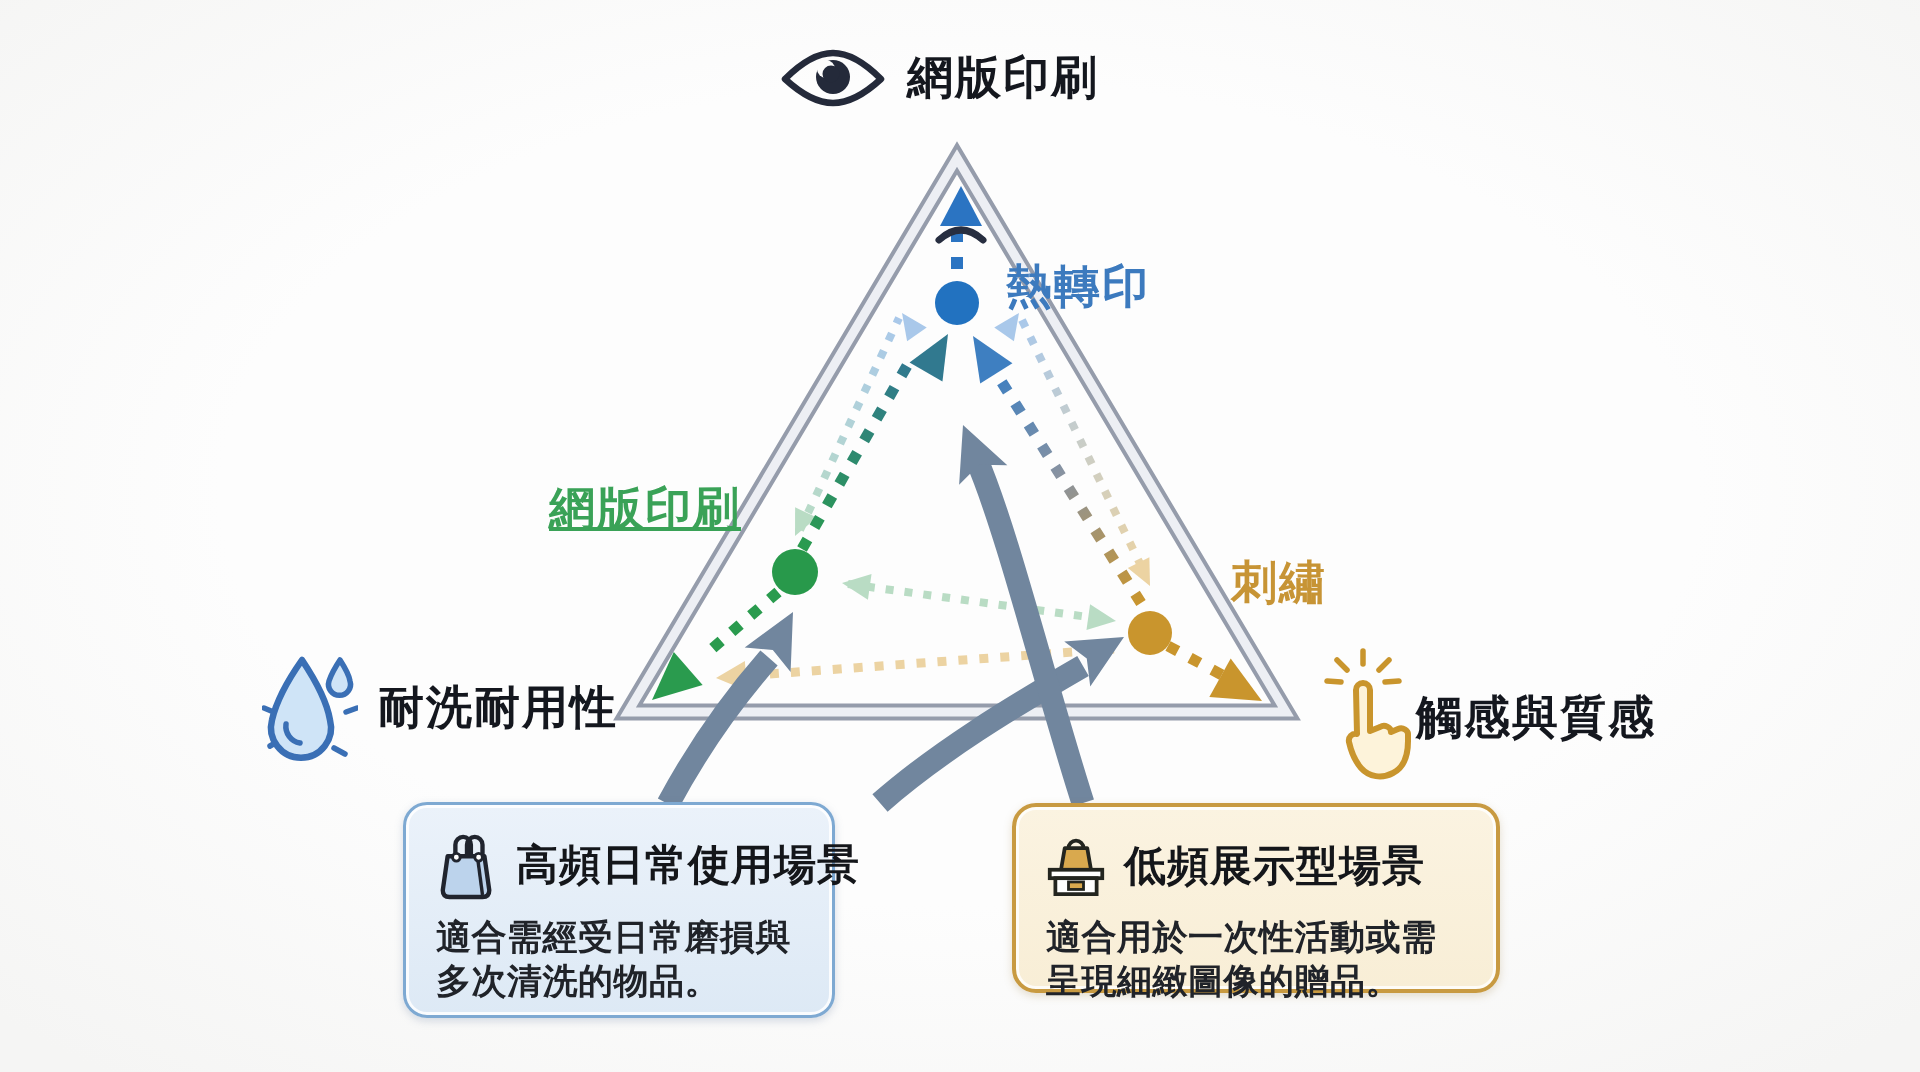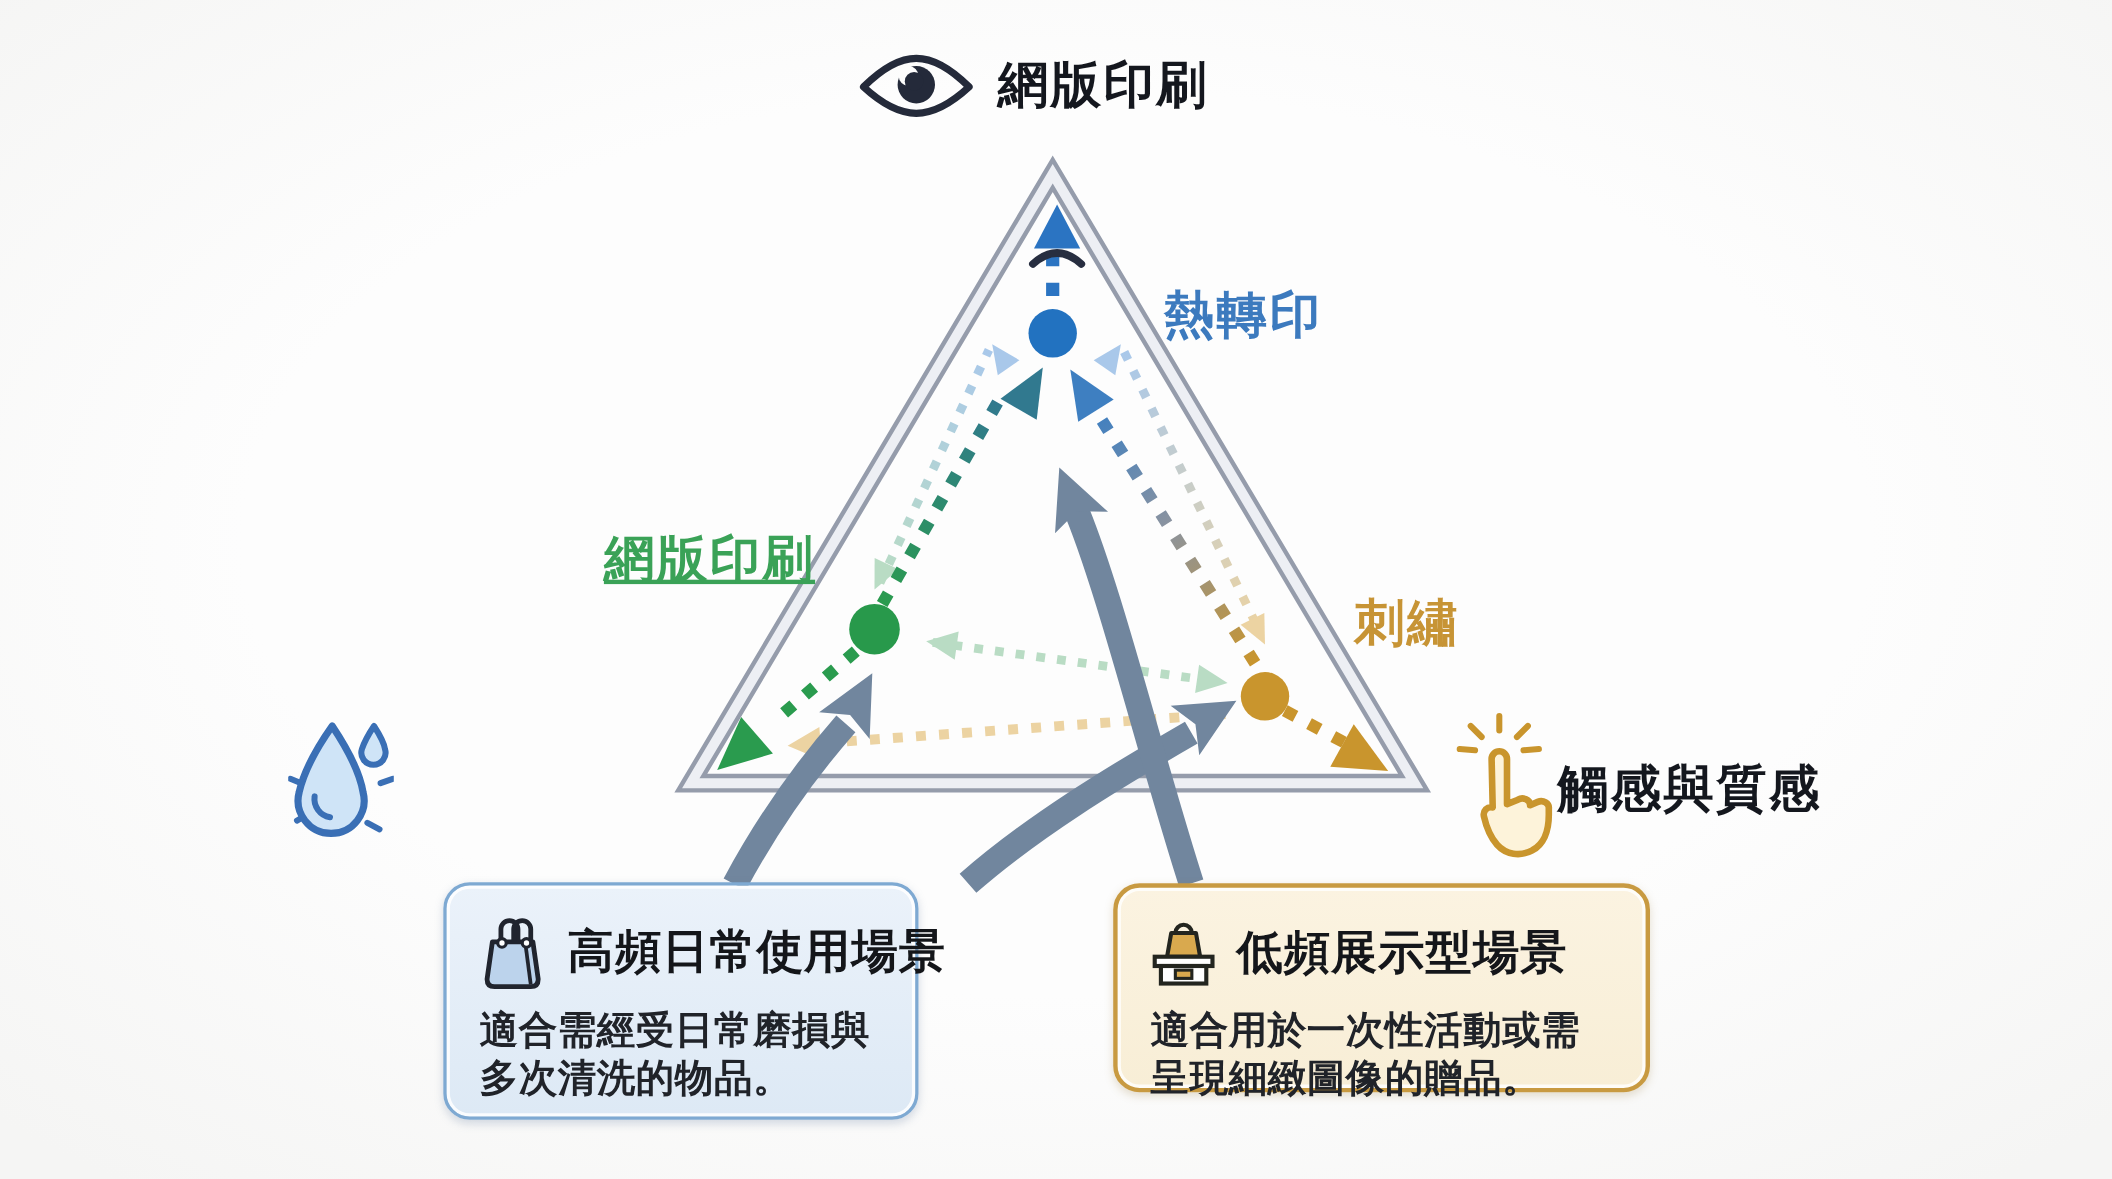--- a/index.html
+++ b/index.html
@@ -138,36 +138,37 @@
     <svg width="104" height="64" viewBox="0 0 104 64">
       <path d="M4,33 Q30,7 52,7 Q74,7 100,33 Q74,57 52,57 Q30,57 4,33 Z" fill="none" stroke="#242a3a" stroke-width="6.5" stroke-linejoin="round"></path>
       <circle cx="52" cy="31" r="17" fill="#242a3a"></circle>
       <circle cx="45" cy="23" r="9" fill="#fdfdfd"></circle>
       <circle cx="50" cy="28" r="8.5" fill="#242a3a"></circle>
     </svg>
   </span>
   <span class="axis-label">網版印刷</span>
 </div>
 
-<div class="abs method-label blue" style="left:1058px;top:256px;">熱轉印</div>
+<div class="abs method-label blue" style="left:1006px;top:256px;">熱轉印</div>
 <div class="abs method-label green" style="left:549px;top:478px;text-decoration:underline;">網版印刷</div>
-<div class="abs method-label amber" style="left:1231px;top:536px;">刺繡</div>
+<div class="abs method-label amber" style="left:1231px;top:552px;">刺繡</div>
 
 <div class="abs" style="left:262px;top:650px;display:flex;align-items:center;gap:20px;">
   <span class="icon-box">
     <svg width="96" height="116" viewBox="0 0 96 116">
       <path d="M2,58 L14,63" stroke="#3a6fb5" stroke-width="5.5" stroke-linecap="round"></path>
       <path d="M8,96 L20,89" stroke="#3a6fb5" stroke-width="5.5" stroke-linecap="round"></path>
       <path d="M72,98 L83,104" stroke="#3a6fb5" stroke-width="5.5" stroke-linecap="round"></path>
       <path d="M84,62 L95,58" stroke="#3a6fb5" stroke-width="5.5" stroke-linecap="round"></path>
       <path d="M40,10 Q64,46 68,70 A 30,30 0 1 1 10,70 Q16,44 40,10 Z" fill="#cfe4f7" stroke="#3a6fb5" stroke-width="6.5" stroke-linejoin="round"></path>
       <path d="M24,74 a17,17 0 0 0 14,19" fill="none" stroke="#3a6fb5" stroke-width="5.5" stroke-linecap="round"></path>
       <path d="M78,10 Q87,24 88,31 A 11,11 0 1 1 67,31 Q70,22 78,10 Z" fill="#cfe4f7" stroke="#3a6fb5" stroke-width="5.5" stroke-linejoin="round"></path>
     </svg>
   </span>
+  <span class="axis-label">耐洗耐用性</span>
 </div>
 
 <div class="abs" style="left:1316px;top:648px;display:flex;align-items:center;">
   <span class="icon-box">
     <svg width="100" height="140" viewBox="0 0 100 140">
       <g stroke="#c9952d" stroke-width="5.5" stroke-linecap="round">
         <path d="M47,16 L47,3"></path>
         <path d="M31,22 L21,12"></path>
         <path d="M63,22 L73,12"></path>
         <path d="M25,34 L11,33"></path>

